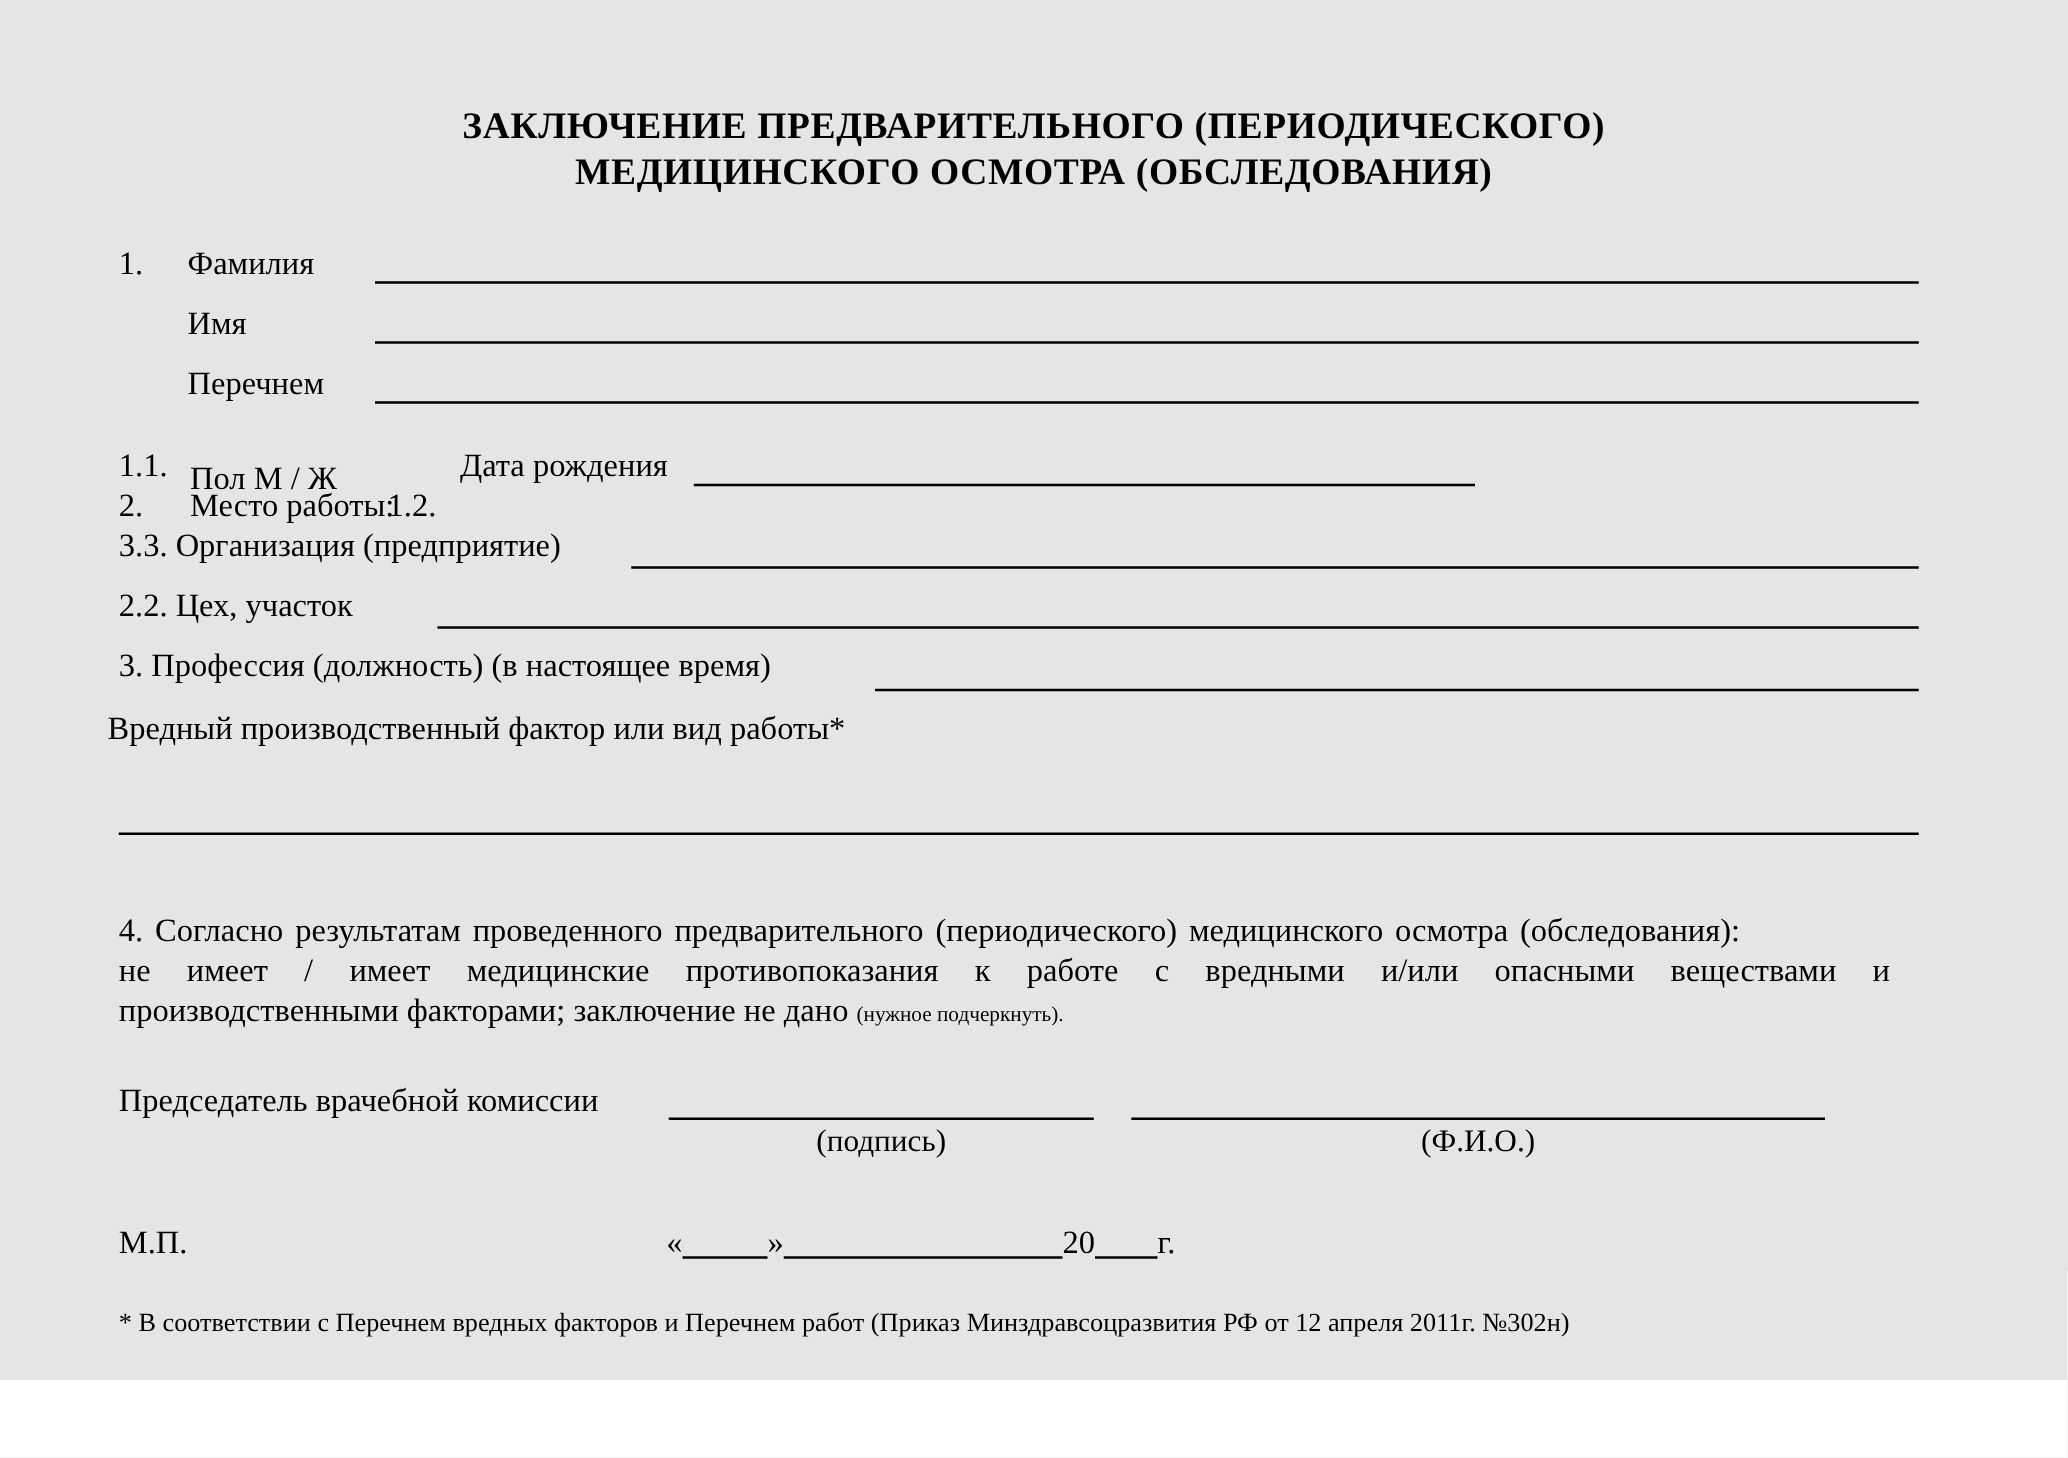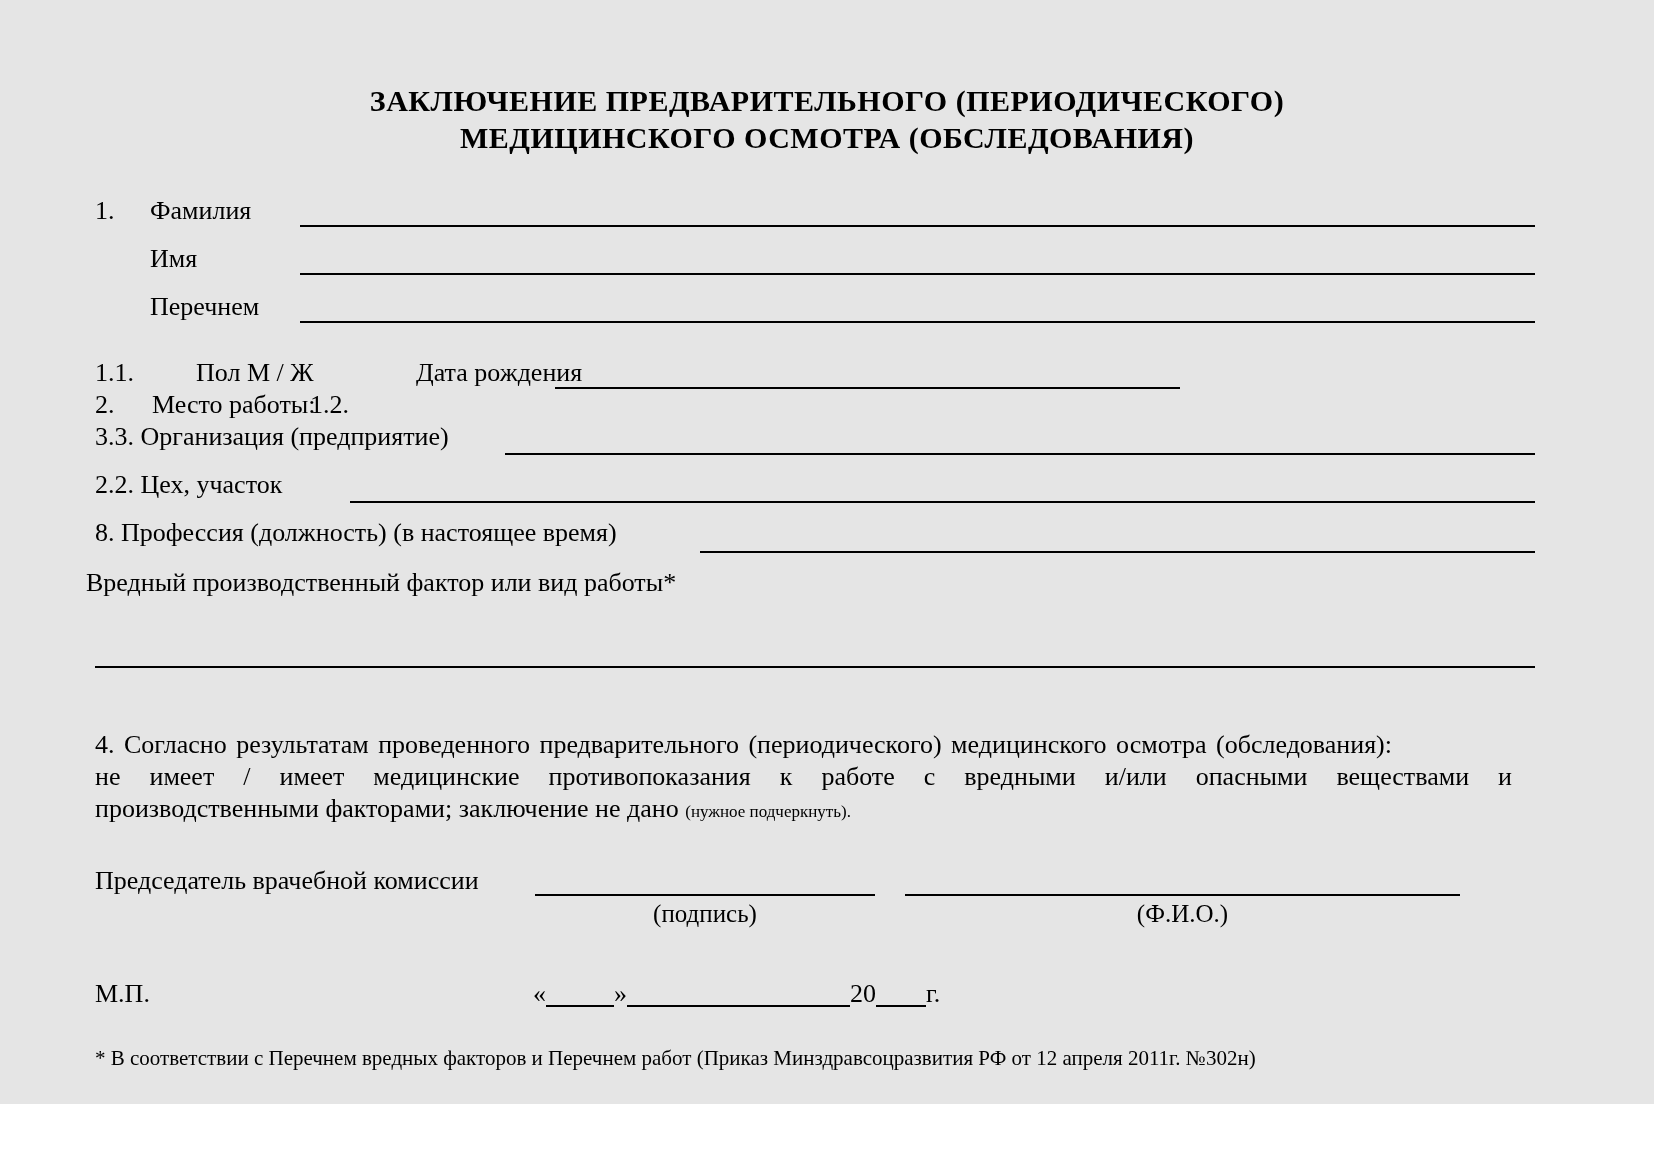--- a/index.html
+++ b/index.html
@@ -60,35 +60,35 @@
   <div class="abs" style="left:150px; top:196px;">Фамилия</div>
   <div class="rule" style="left:300px; top:225px; width:1235px;"></div>
 
   <div class="abs" style="left:150px; top:244px;">Имя</div>
   <div class="rule" style="left:300px; top:273px; width:1235px;"></div>
 
   <div class="abs" style="left:150px; top:292px;">Перечнем</div>
   <div class="rule" style="left:300px; top:321px; width:1235px;"></div>
 
   <div class="abs" style="left:95px; top:358px;">1.1.</div>
-  <div class="abs" style="left:152px; top:358px;margin-left:44px;">Пол М / Ж</div>
+  <div class="abs" style="left:152px; top:368px;">Пол М / Ж</div>
   <div class="abs" style="left:310px; top:358px;margin-top:32px;">1.2.</div>
-  <div class="abs" style="left:368px; top:358px;margin-left:48px;">Дата рождения</div>
+  <div class="abs" style="left:368px; top:358px;">Дата рождения</div>
   <div class="rule" style="left:555px; top:387px; width:625px;"></div>
 
   <div class="abs" style="left:95px; top:390px;">2.</div>
   <div class="abs" style="left:152px; top:390px;">Место работы:</div>
 
   <div class="abs" style="left:95px; top:422px;">3.3. Организация (предприятие)</div>
   <div class="rule" style="left:505px; top:453px; width:1030px;"></div>
 
   <div class="abs" style="left:95px; top:470px;">2.2. Цех, участок</div>
   <div class="rule" style="left:350px; top:501px; width:1185px;"></div>
 
-  <div class="abs" style="left:95px; top:518px;">8. Профессия (должность) (в настоящее время)</div>
+  <div class="abs" style="left:95px; top:518px;">3. Профессия (должность) (в настоящее время)</div>
   <div class="rule" style="left:700px; top:551px; width:835px;"></div>
 
   <div class="abs" style="left:86px; top:568px;">Вредный производственный фактор или вид работы*</div>
   <div class="rule" style="left:95px; top:666px; width:1440px;"></div>
 
   <div class="concl">
     <div class="concl-line1">4. Согласно результатам проведенного предварительного (периодического) медицинского осмотра (обследования):</div>
     <div class="concl-line2">не имеет / имеет медицинские противопоказания к работе с вредными и/или опасными веществами и</div>
     <div class="concl-line3">
       <span>производственными факторами; заключение не дано</span>

